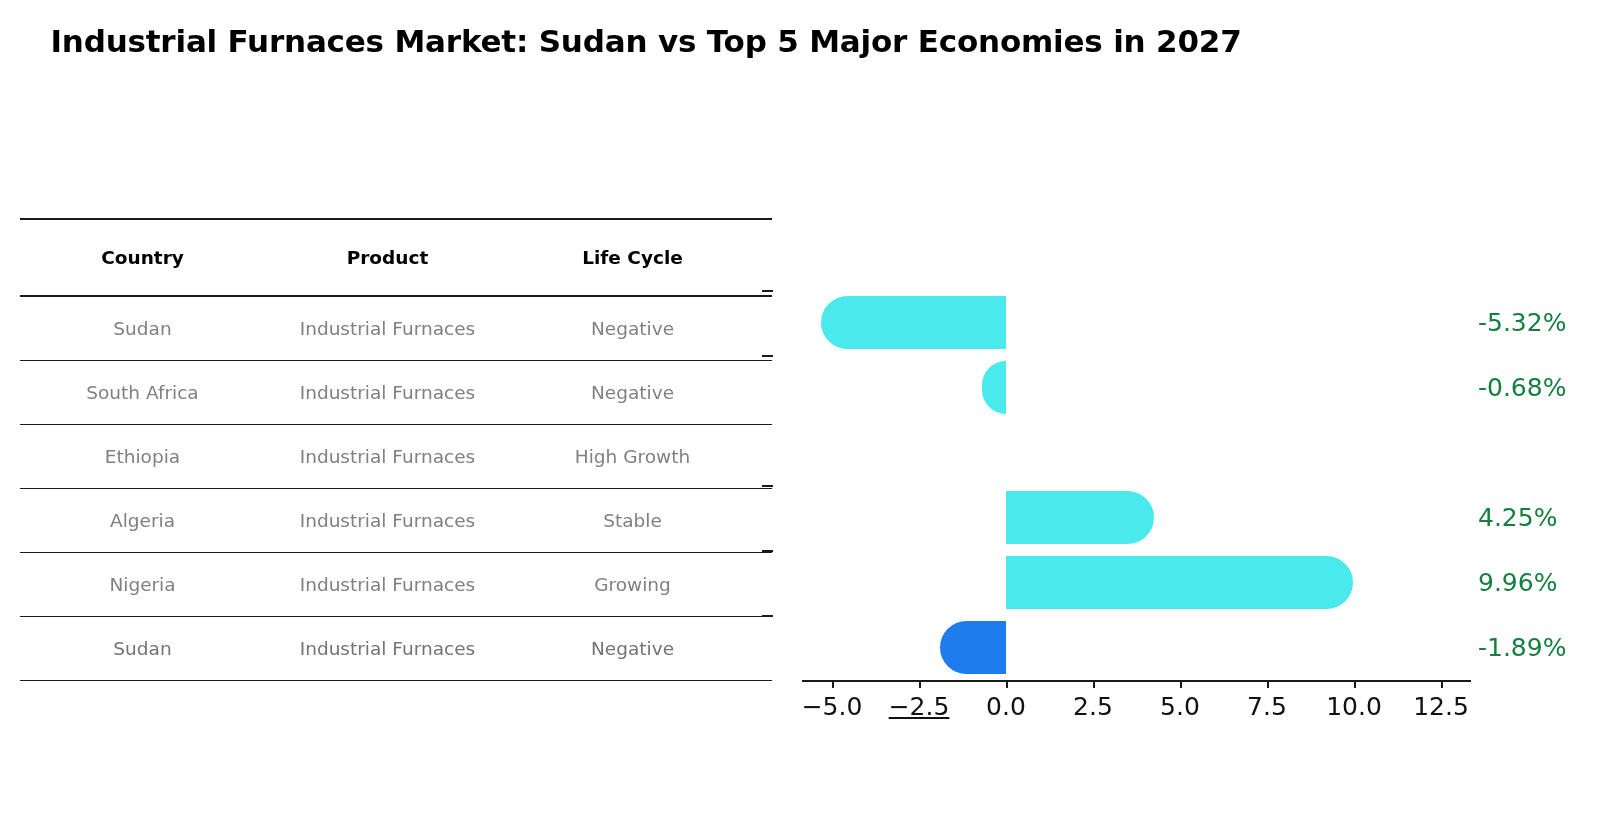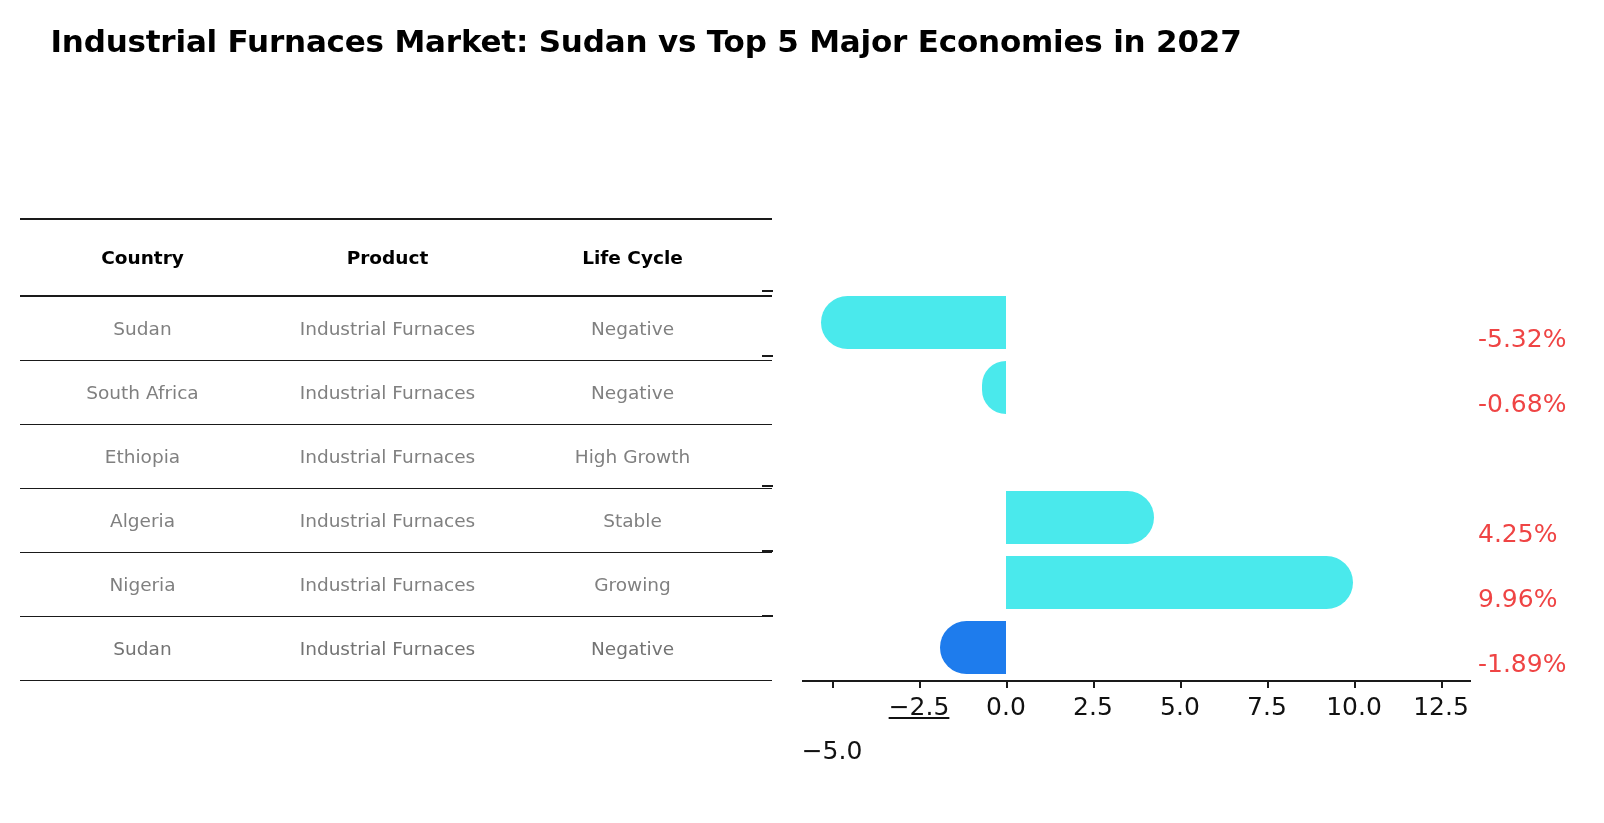--- a/index.html
+++ b/index.html
@@ -107,25 +107,25 @@
   .bar.sudan.neg {
     border-left: 2px dotted #1e7ced;
     border-top: 2px dotted #1e7ced;
     border-bottom: 2px dotted #1e7ced;
     border-right: 2px dotted #1e7ced;
     box-sizing: border-box;
   }
   .value-label {
     position: absolute;
     left: 700px;
-    top: 16px;
+    top: 0;
     height: 65px;
     line-height: 65px;
     font-size: 25px;
-    color: #ef4444;
+    color: #15803d;
     white-space: nowrap;
   }
 
   
   #axis {
     position: absolute;
     left: 778px;
     top: 680px;
     width: 660px;
     height: 60px;
@@ -252,21 +252,21 @@
       <div class="ytick"></div>
       <div class="bar neg sudan" style="left: 162.228px; width: 65.772px;"></div>
       <div class="value-label">-1.89%</div>
     </div>
 
   </div>
 
   <div id="axis" style="left: 802px; width: 669px;">
     <div id="axis-line" style="width: 669px;"></div>
   <div class="tick" style="left: 30px;"></div>
-      <div class="tick-label" style="left: 30px; margin-top: 44px;">−5.0</div>
+      <div class="tick-label" style="left: 30px;">−5.0</div>
       <div class="tick" style="left: 117px;"></div>
       <div class="tick-label" style="left: 117px; text-decoration: underline;">−2.5</div>
       <div class="tick" style="left: 204px;"></div>
       <div class="tick-label" style="left: 204px;">0.0</div>
       <div class="tick" style="left: 291px;"></div>
       <div class="tick-label" style="left: 291px;">2.5</div>
       <div class="tick" style="left: 378px;"></div>
       <div class="tick-label" style="left: 378px;">5.0</div>
       <div class="tick" style="left: 465px;"></div>
       <div class="tick-label" style="left: 465px;">7.5</div>

